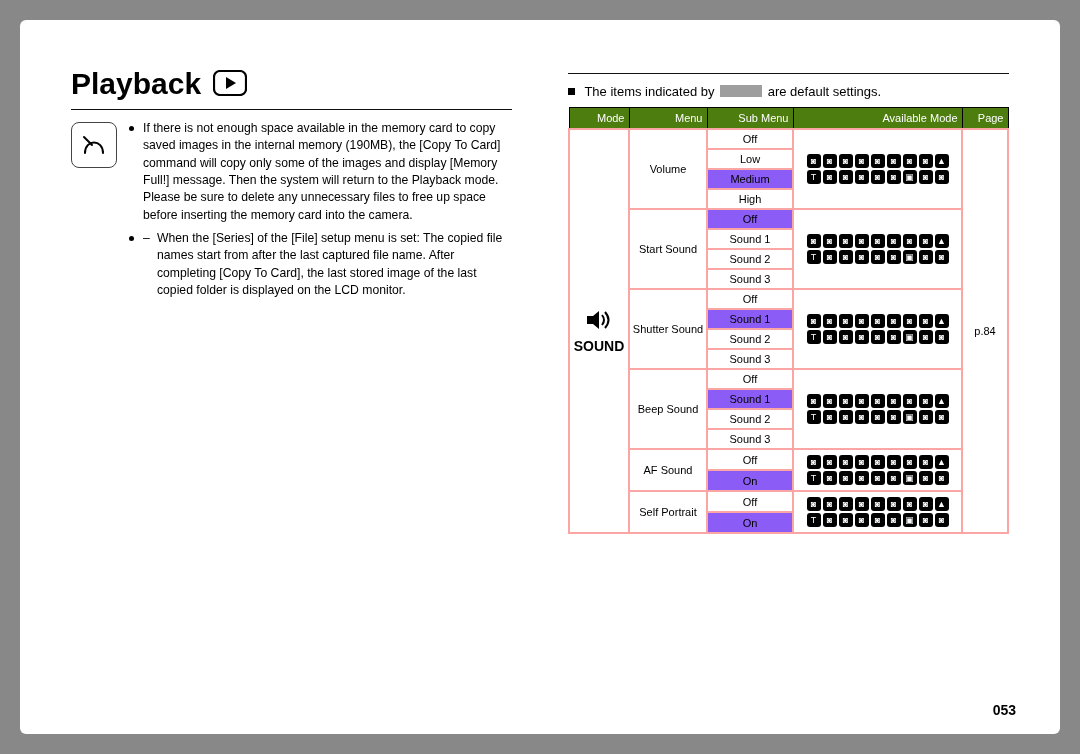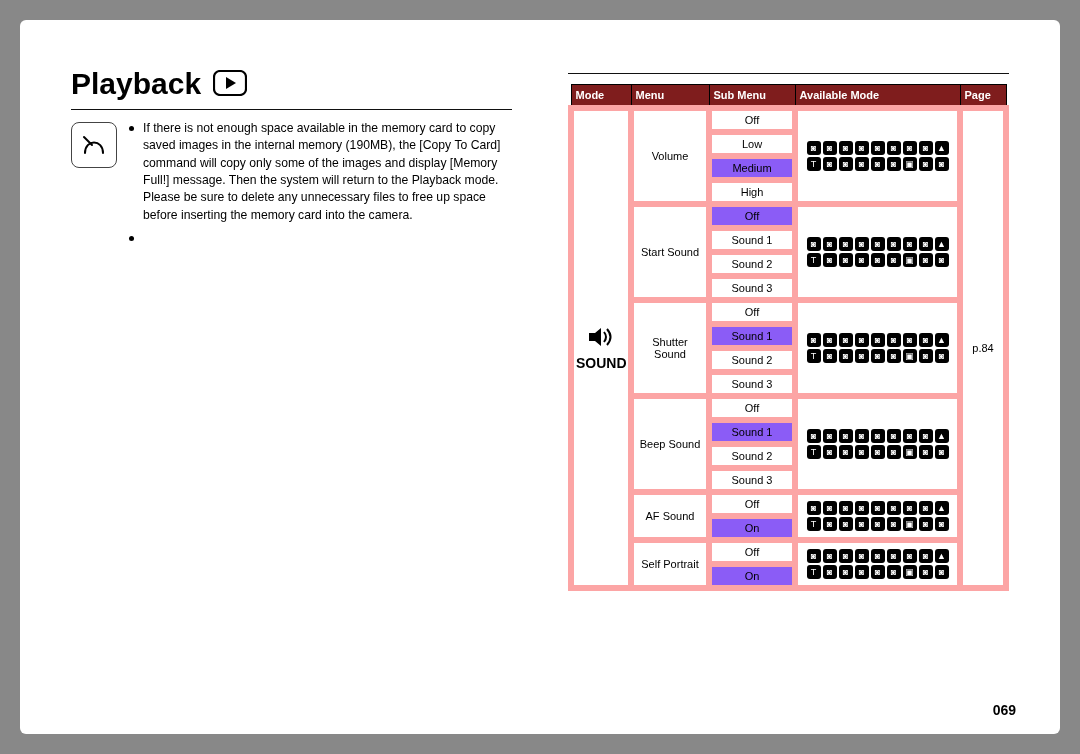--- a/index.html
+++ b/index.html
@@ -127,29 +127,29 @@
     vertical-align: -1px;
     margin: 0 2px;
   }
   table.menu {
     border-collapse: collapse;
     width: 100%;
     font-size: 11px;
     table-layout: fixed;
   }
   table.menu th {
-    background: #7f1d1d;
+    background: #4d7c0f;
     color: #fff;
-    font-weight: 700;
+    font-weight: 400;
     padding: 4px 4px;
     border: 1px solid #000;
-    text-align: left;
+    text-align: right;
   }
   table.menu td {
-    border: 6px solid #fca5a5;
+    border: 2px solid #fca5a5;
     text-align: center;
     padding: 3px 2px;
     vertical-align: middle;
   }
   td.default {
     background: #8b5cf6;
   }
   .mode-cell {
     font-weight: 700;
     font-size: 14px;
@@ -208,30 +208,37 @@
           <svg width="28" height="28" viewBox="0 0 28 28">
             <path d="M5 22 C5 8 23 8 23 22" fill="none" stroke="#000" stroke-width="2" stroke-linecap="round"></path>
             <path d="M4 6 L12 14" stroke="#000" stroke-width="2" stroke-linecap="round"></path>
           </svg>
         </div>
 
         <ul class="bullets">
           <li>If there is not enough space available in the memory card to copy saved images in the internal memory (190MB), the [Copy To Card] command will copy only some of the images and display [Memory Full!] message. Then the system will return to the Playback mode. Please be sure to delete any unnecessary files to free up space before inserting the memory card into the camera.</li>
           <li>
             <ul class="sub">
+              <li>When the [Series] of the [File] setup menu is set: The copied file names start from after the last captured file name. After completing [Copy To Card], the last stored image of the last copied folder is displayed on the LCD monitor.</li>
             </ul>
           </li>
         </ul>
       </div>
     </div>
 
     <div class="col right">
       <hr class="hr">
 
 
+      <div class="legend">
+        <span class="sq"></span>
+        <span>The items indicated by</span>
+        <span class="swatch"></span>
+        <span>are default settings.</span>
+      </div>
 
       <table class="menu">
         <colgroup>
           <col style="width:60px">
           <col style="width:78px">
           <col style="width:86px">
           <col>
           <col style="width:46px">
         </colgroup>
         <thead>
@@ -450,14 +457,14 @@
             </tr>
             <tr>
               <td class="default">On</td>
             </tr>
           </tbody>
       </table>
     </div>
 
   </div>
 
-  <div class="pagenum">069</div>
+  <div class="pagenum">053</div>
 </div>
 
 </body></html>

